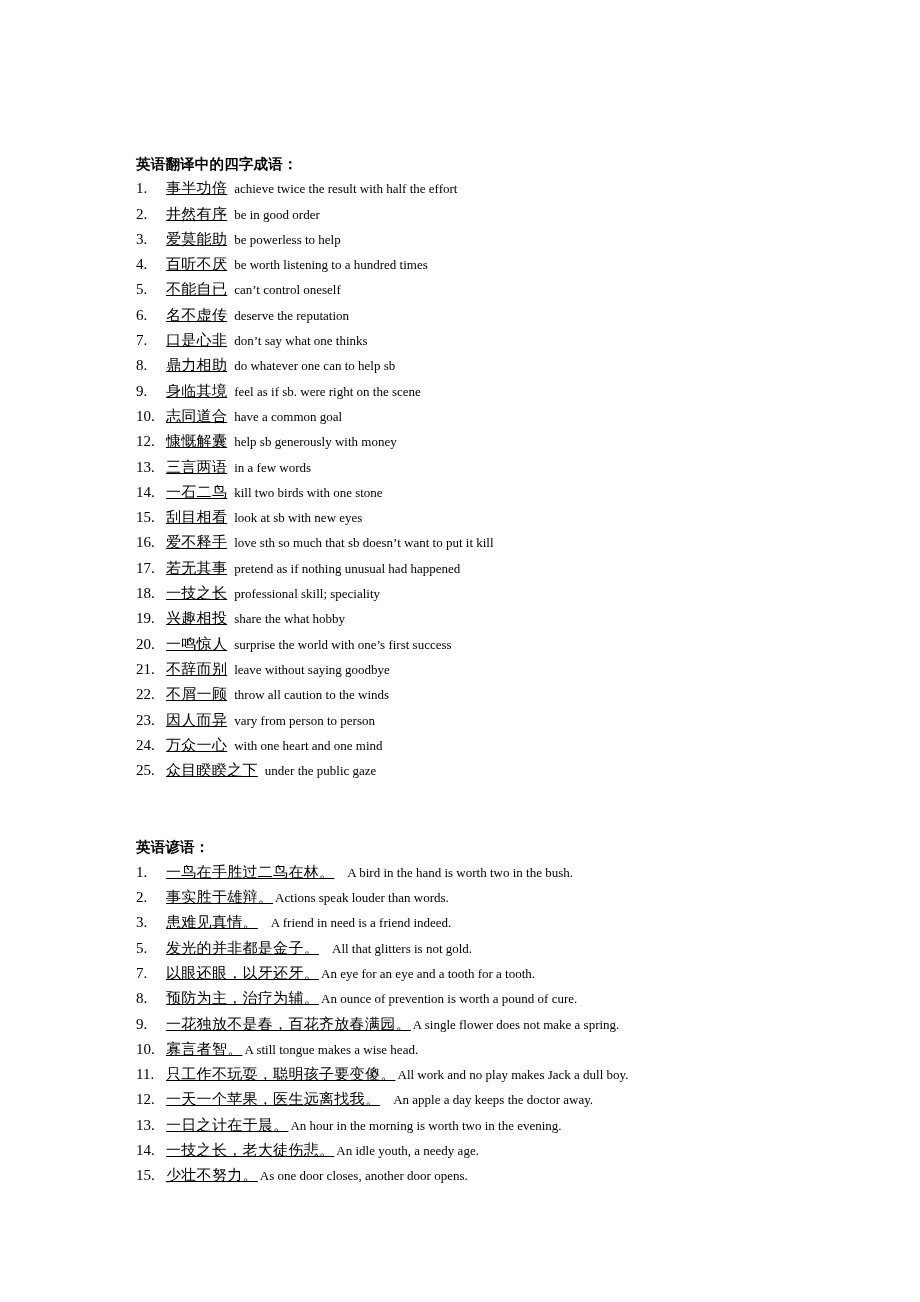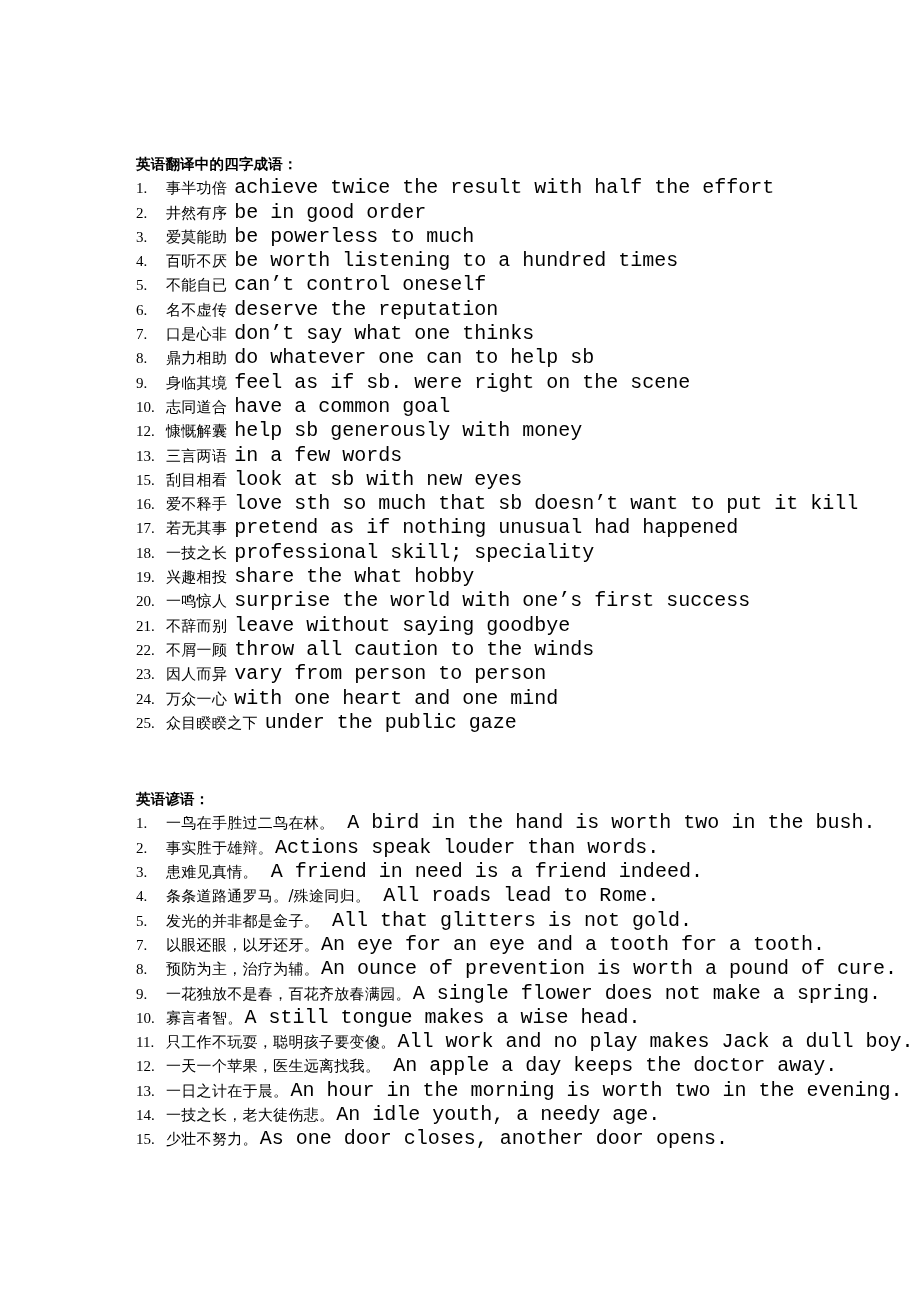--- a/index.html
+++ b/index.html
@@ -53,25 +53,26 @@
     display: inline-block;
     width: 30px;
     text-align: left;
     font-size: 15px;
   }
 
   .cn {
     font-family: "DejaVu Sans", "Liberation Sans", sans-serif;
     font-size: 15px;
     letter-spacing: 0.3px;
+    text-decoration: underline;
   }
 
   .en {
-    font-family: Liberation Mono, monospace;
-    font-size: 20px;
+    font-family: Liberation Serif, serif;
+    font-size: 13px;
   }
 
   
   .idiom .cn { margin-right: 7px; }
 
   
   .proverb .cn { margin-right: 2px; }
   .proverb .gap-wide { display: inline-block; width: 11px; }
   .proverb .gap-none { display: inline-block; width: 0px; }
 
@@ -82,30 +83,31 @@
 </head>
 <body>
 
 <div class="page">
 
   <h1 class="section-heading">英语翻译中的四字成语：</h1>
 
   <ol class="entry-list" id="idiom-list">
       <li class="idiom"><span class="num">1.</span><span class="cn">事半功倍</span><span class="en">achieve twice the result with half the effort</span></li>
       <li class="idiom"><span class="num">2.</span><span class="cn">井然有序</span><span class="en">be in good order</span></li>
-      <li class="idiom"><span class="num">3.</span><span class="cn">爱莫能助</span><span class="en">be powerless to much</span></li>
+      <li class="idiom"><span class="num">3.</span><span class="cn">爱莫能助</span><span class="en">be powerless to help</span></li>
       <li class="idiom"><span class="num">4.</span><span class="cn">百听不厌</span><span class="en">be worth listening to a hundred times</span></li>
       <li class="idiom"><span class="num">5.</span><span class="cn">不能自已</span><span class="en">can’t control oneself</span></li>
       <li class="idiom"><span class="num">6.</span><span class="cn">名不虚传</span><span class="en">deserve the reputation</span></li>
       <li class="idiom"><span class="num">7.</span><span class="cn">口是心非</span><span class="en">don’t say what one thinks</span></li>
       <li class="idiom"><span class="num">8.</span><span class="cn">鼎力相助</span><span class="en">do whatever one can to help sb</span></li>
       <li class="idiom"><span class="num">9.</span><span class="cn">身临其境</span><span class="en">feel as if sb. were right on the scene</span></li>
       <li class="idiom"><span class="num">10.</span><span class="cn">志同道合</span><span class="en">have a common goal</span></li>
       <li class="idiom"><span class="num">12.</span><span class="cn">慷慨解囊</span><span class="en">help sb generously with money</span></li>
       <li class="idiom"><span class="num">13.</span><span class="cn">三言两语</span><span class="en">in a few words</span></li>
+      <li class="idiom"><span class="num">14.</span><span class="cn">一石二鸟</span><span class="en">kill two birds with one stone</span></li>
       <li class="idiom"><span class="num">15.</span><span class="cn">刮目相看</span><span class="en">look at sb with new eyes</span></li>
       <li class="idiom"><span class="num">16.</span><span class="cn">爱不释手</span><span class="en">love sth so much that sb doesn’t want to put it kill</span></li>
       <li class="idiom"><span class="num">17.</span><span class="cn">若无其事</span><span class="en">pretend as if nothing unusual had happened</span></li>
       <li class="idiom"><span class="num">18.</span><span class="cn">一技之长</span><span class="en">professional skill; speciality</span></li>
       <li class="idiom"><span class="num">19.</span><span class="cn">兴趣相投</span><span class="en">share the what hobby</span></li>
       <li class="idiom"><span class="num">20.</span><span class="cn">一鸣惊人</span><span class="en">surprise the world with one’s first success</span></li>
       <li class="idiom"><span class="num">21.</span><span class="cn">不辞而别</span><span class="en">leave without saying goodbye</span></li>
       <li class="idiom"><span class="num">22.</span><span class="cn">不屑一顾</span><span class="en">throw all caution to the winds</span></li>
       <li class="idiom"><span class="num">23.</span><span class="cn">因人而异</span><span class="en">vary from person to person</span></li>
       <li class="idiom"><span class="num">24.</span><span class="cn">万众一心</span><span class="en">with one heart and one mind</span></li>
@@ -113,21 +115,20 @@
     </ol>
 
   <div class="section-gap"></div>
 
   <h1 class="section-heading">英语谚语：</h1>
 
   <ol class="entry-list" id="proverb-list">
       <li class="proverb"><span class="num">1.</span><span class="cn">一鸟在手胜过二鸟在林。</span><span class="gap-wide"></span><span class="en">A bird in the hand is worth two in the bush.</span></li>
       <li class="proverb"><span class="num">2.</span><span class="cn">事实胜于雄辩。</span><span class="gap-none"></span><span class="en">Actions speak louder than words.</span></li>
       <li class="proverb"><span class="num">3.</span><span class="cn">患难见真情。</span><span class="gap-wide"></span><span class="en">A friend in need is a friend indeed.</span></li>
-      <li class="proverb"><span class="num">4.</span><span class="cn">条条道路通罗马。/殊途同归。</span><span class="gap-wide"></span><span class="en">All roads lead to Rome.</span></li>
       <li class="proverb"><span class="num">5.</span><span class="cn">发光的并非都是金子。</span><span class="gap-wide"></span><span class="en">All that glitters is not gold.</span></li>
       <li class="proverb"><span class="num">7.</span><span class="cn">以眼还眼，以牙还牙。</span><span class="gap-none"></span><span class="en">An eye for an eye and a tooth for a tooth.</span></li>
       <li class="proverb"><span class="num">8.</span><span class="cn">预防为主，治疗为辅。</span><span class="gap-none"></span><span class="en">An ounce of prevention is worth a pound of cure.</span></li>
       <li class="proverb"><span class="num">9.</span><span class="cn">一花独放不是春，百花齐放春满园。</span><span class="gap-none"></span><span class="en">A single flower does not make a spring.</span></li>
       <li class="proverb"><span class="num">10.</span><span class="cn">寡言者智。</span><span class="gap-none"></span><span class="en">A still tongue makes a wise head.</span></li>
       <li class="proverb"><span class="num">11.</span><span class="cn">只工作不玩耍，聪明孩子要变傻。</span><span class="gap-none"></span><span class="en">All work and no play makes Jack a dull boy.</span></li>
       <li class="proverb"><span class="num">12.</span><span class="cn">一天一个苹果，医生远离找我。</span><span class="gap-wide"></span><span class="en">An apple a day keeps the doctor away.</span></li>
       <li class="proverb"><span class="num">13.</span><span class="cn">一日之计在于晨。</span><span class="gap-none"></span><span class="en">An hour in the morning is worth two in the evening.</span></li>
       <li class="proverb"><span class="num">14.</span><span class="cn">一技之长，老大徒伤悲。</span><span class="gap-none"></span><span class="en">An idle youth, a needy age.</span></li>
       <li class="proverb"><span class="num">15.</span><span class="cn">少壮不努力。</span><span class="gap-none"></span><span class="en">As one door closes, another door opens.</span></li>

